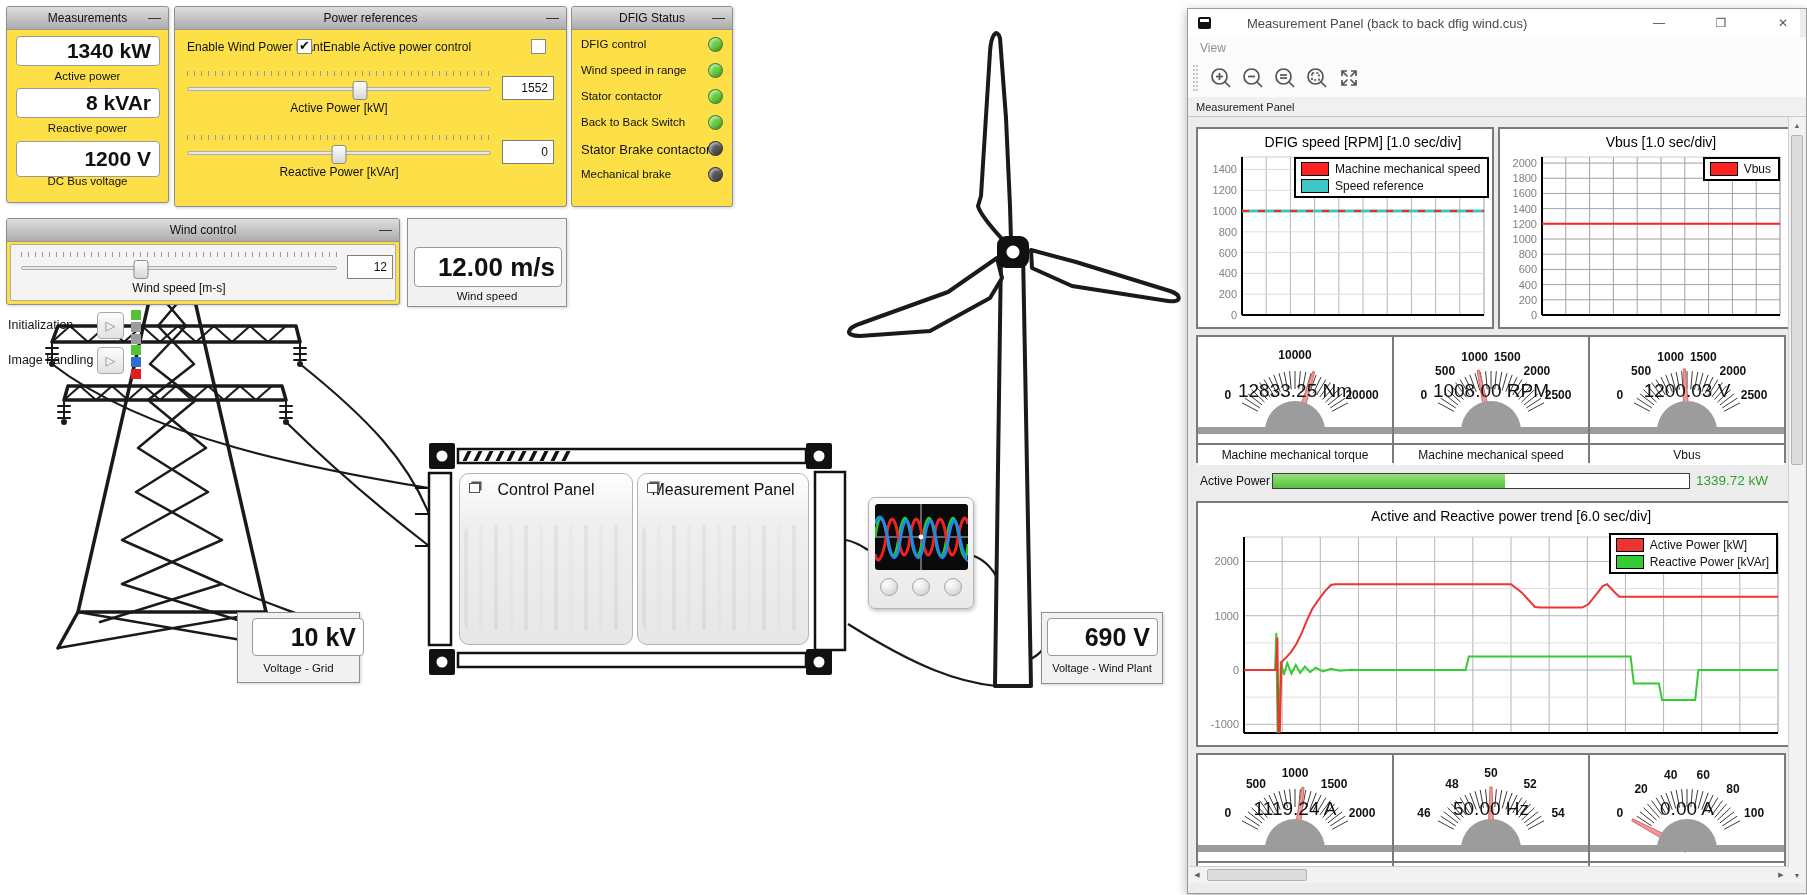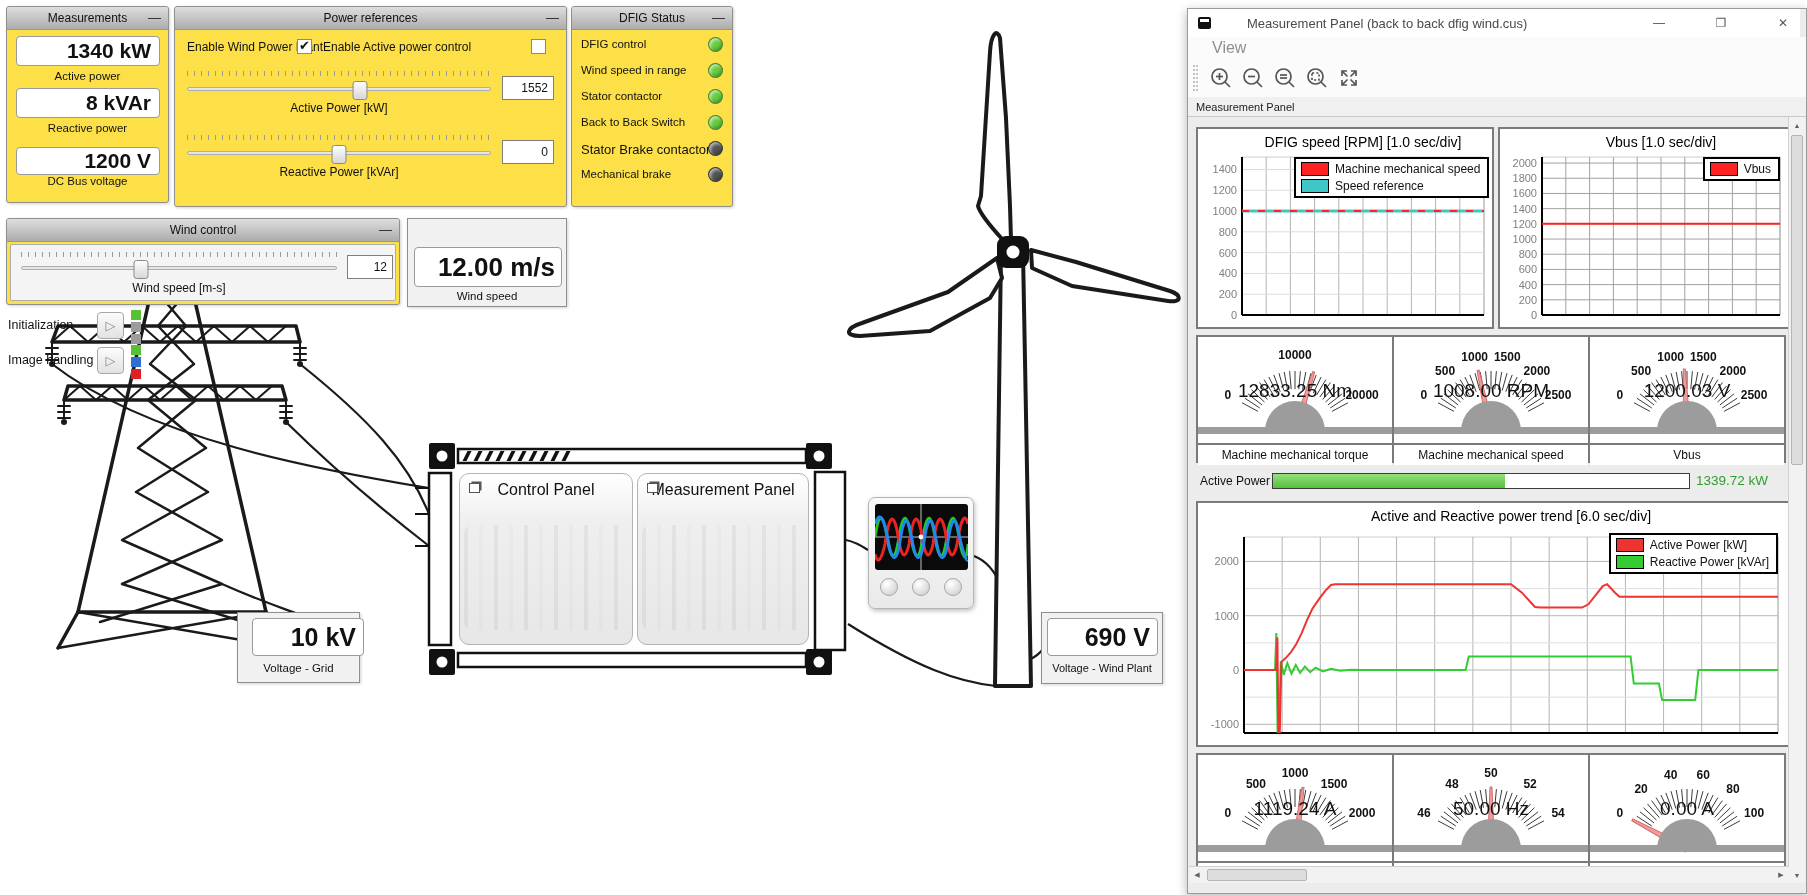--- a/index.html
+++ b/index.html
@@ -49,21 +49,21 @@
   .knob{position:absolute;top:80px;width:18px;height:18px;border-radius:50%;background:radial-gradient(circle at 35% 30%,#fff,#c9c9c9);border:1px solid #a8a8a8;box-sizing:border-box;}
 
   
   .win{position:absolute;left:1187px;top:8px;width:620px;height:886px;background:#ececec;border:1px solid #9b9b9b;box-shadow:0 3px 10px rgba(0,0,0,.3);z-index:20;box-sizing:border-box;}
   .win-titlebar{position:absolute;left:0;right:6px;top:0;height:28px;background:#fff;border-bottom:1px solid #e3e3e3;display:flex;align-items:center;gap:28px;}
   .win-icon{width:13px;height:12px;background:#111;border-radius:2px;margin:0 8px 0 10px;position:relative;flex:none;}
   .win-icon::after{content:"";position:absolute;left:2px;right:2px;top:2px;height:3px;background:#fff;}
   .win-title{font-size:13px;color:#4a4a4a;flex:1;white-space:nowrap;overflow:hidden;}
   .win-btn{width:34px;height:27px;display:flex;align-items:center;justify-content:center;font-size:12px;color:#555;flex:none;}
   .win-menubar{position:absolute;left:0;right:0;top:28px;height:22px;background:#fbfbfb;border-bottom:1px solid #e0e0e0;display:flex;align-items:center;}
-  .menu-item{font-size:16px;color:#8f8f8f;padding:0 8px;margin-left:16px;}
+  .menu-item{font-size:12px;color:#8f8f8f;padding:0 8px;margin-left:4px;}
   .win-toolbar{position:absolute;left:0;right:0;top:50px;height:38px;background:#fbfbfb;border-bottom:1px solid #d8d8d8;display:flex;align-items:center;}
   .tb-handle{width:5px;height:26px;margin:0 7px 0 5px;background-image:repeating-linear-gradient(#c4c4c4 0 2px,transparent 2px 4px),repeating-linear-gradient(#c4c4c4 0 2px,transparent 2px 4px);background-size:2px 100%,2px 100%;background-position:0 0,3px 0;background-repeat:no-repeat;}
   .tb-icon{width:32px;height:30px;display:flex;align-items:center;justify-content:center;}
   .win-paneltitle{position:absolute;left:0;right:0;top:88px;height:20px;background:#f0f0f0;border-bottom:1px solid #c9c9c9;display:flex;align-items:center;font-size:11px;color:#222;padding-left:8px;box-sizing:border-box;}
   .win-content{position:absolute;left:0;right:0;top:108px;bottom:0;background:#ececec;}
 
   .chartbox{position:absolute;background:#fff;border:2px solid #7a7a7a;box-sizing:border-box;}
   .legend{position:absolute;background:#fff;border:2px solid #000;padding:3px 7px 3px 5px;display:flex;flex-direction:column;gap:3px;z-index:3;}
   .lrow{display:flex;align-items:center;gap:6px;font-size:12px;white-space:nowrap;}
   .sw{width:26px;height:12px;border:1px solid #000;flex:none;display:block;}
@@ -161,21 +161,21 @@
 
   <div class="panel" style="left:6px;top:6px;width:163px;height:197px;">
     <div class="panel-title">
         <span>Measurements</span>
         <span class="panel-min">—</span>
       </div>
     <div class="vbox" style="position:absolute;left:9px;top:29px;width:144px;height:30px;font-size:21px;padding-right:8px;">1340 kW</div>
     <div class="vlabel" style="position:absolute;left:0;right:0;top:63px;">Active power</div>
     <div class="vbox" style="position:absolute;left:9px;top:81px;width:144px;height:30px;font-size:21px;padding-right:8px;">8 kVAr</div>
     <div class="vlabel" style="position:absolute;left:0;right:0;top:115px;">Reactive power</div>
-    <div class="vbox" style="position:absolute;left:9px;top:134px;width:144px;height:28px;font-size:21px;padding-right:8px;margin-top:6px;">1200 V</div>
+    <div class="vbox" style="position:absolute;left:9px;top:134px;width:144px;height:36px;font-size:21px;padding-right:8px;">1200 V</div>
     <div class="vlabel" style="position:absolute;left:0;right:0;top:168px;">DC Bus voltage</div>
   </div>
 
   <div class="panel" style="left:174px;top:6px;width:393px;height:201px;">
     <div class="panel-title">
         <span>Power references</span>
         <span class="panel-min">—</span>
       </div>
     <span class="cbl" style="left:12px;top:33px;">Enable Wind Power Plant</span>
     <span class="checkbox checked" style="left:122px;top:52px;left:122px;top:32px;"></span>

